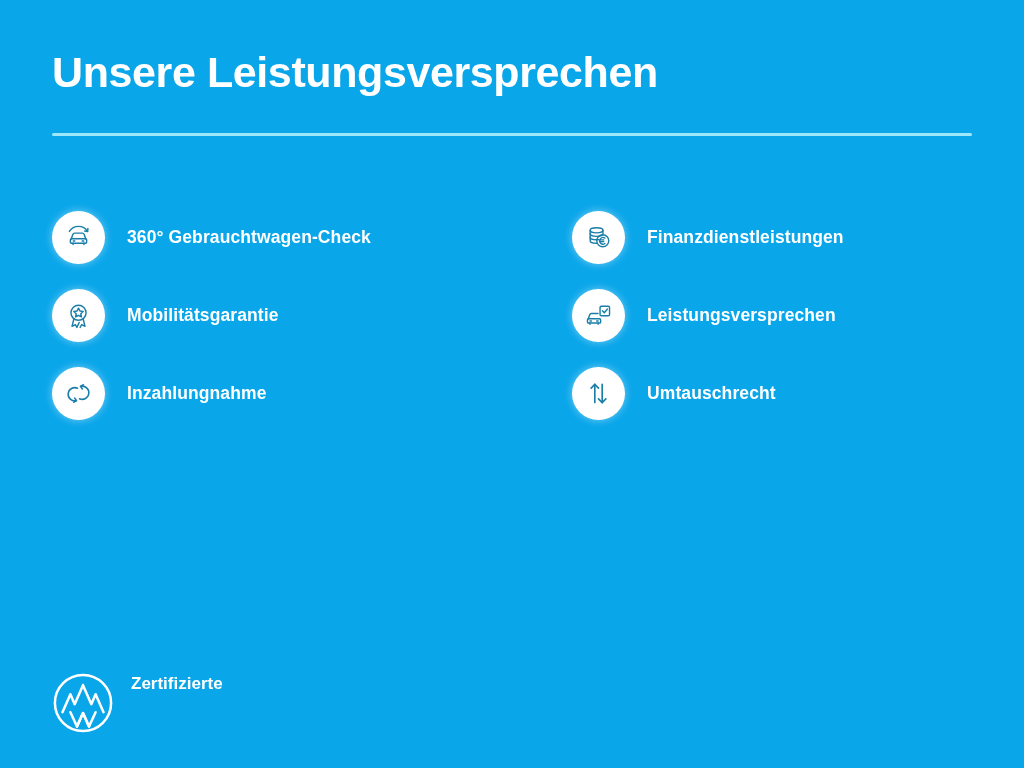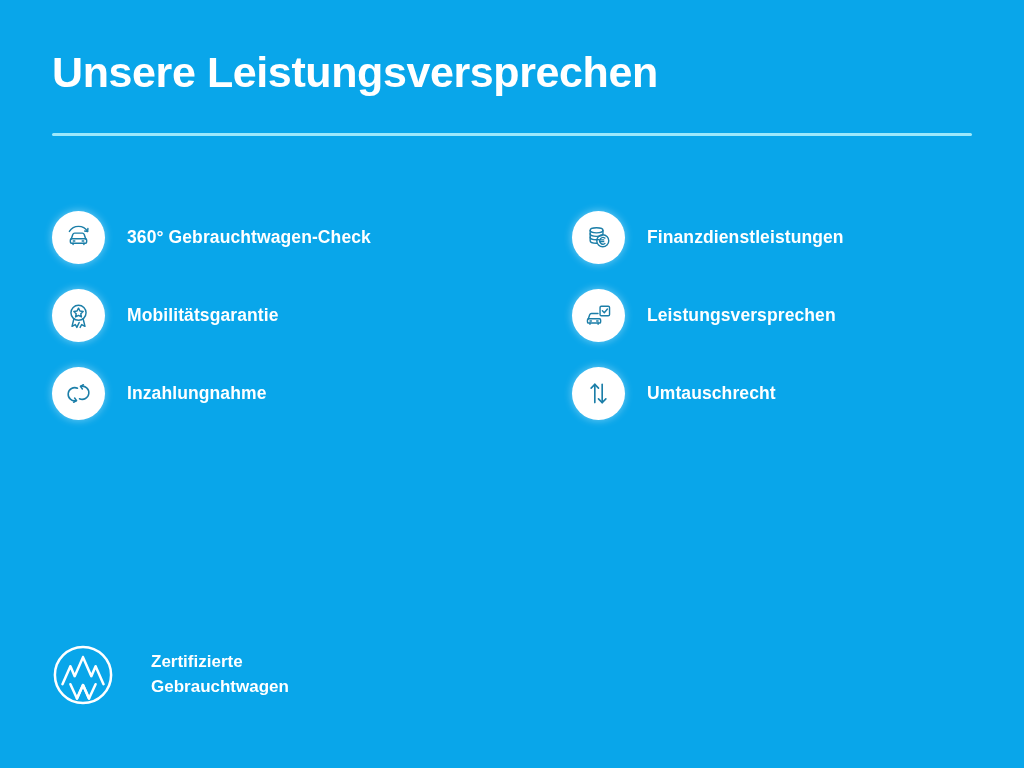--- a/index.html
+++ b/index.html
@@ -100,24 +100,23 @@
     font-weight: bold;
     color: #ffffff;
     letter-spacing: 0.1px;
     white-space: nowrap;
   }
 
   
   #brand {
     position: absolute;
     left: 52px;
-    top: 644px;
-    display: flex;
-    align-items: center;
-    gap: 20px;
+    top: 672px;
+    display: flex;
+    align-items: flex-start;
   }
 
   #vw-logo {
     width: 62px;
     height: 62px;
     min-width: 62px;
     display: block;
   }
 
   #brand-text {
@@ -239,15 +238,14 @@
     <svg id="vw-logo" viewBox="0 0 64 64" fill="none" stroke="#ffffff" stroke-width="2.6" stroke-linecap="round" stroke-linejoin="round">
       <circle cx="32" cy="32" r="29"></circle>
       <path d="M32 13.6l8.6 19.6 4.4-10.2 8.2 18.5
                M32 13.6l-8.6 19.6-4.4-10.2-8.2 18.5"></path>
       <path d="M19 41.5l6.8 14.8L32 42.4l6.2 13.9 6.8-14.8"></path>
       <path d="M25.8 56.3L32 42.4l6.2 13.9"></path>
     </svg>
   </span>
   <div id="brand-text">
     <div>Zertifizierte</div>
-    <div>Gebrauchtwagen</div>
   </div>
 </div>
 
 </body></html>

